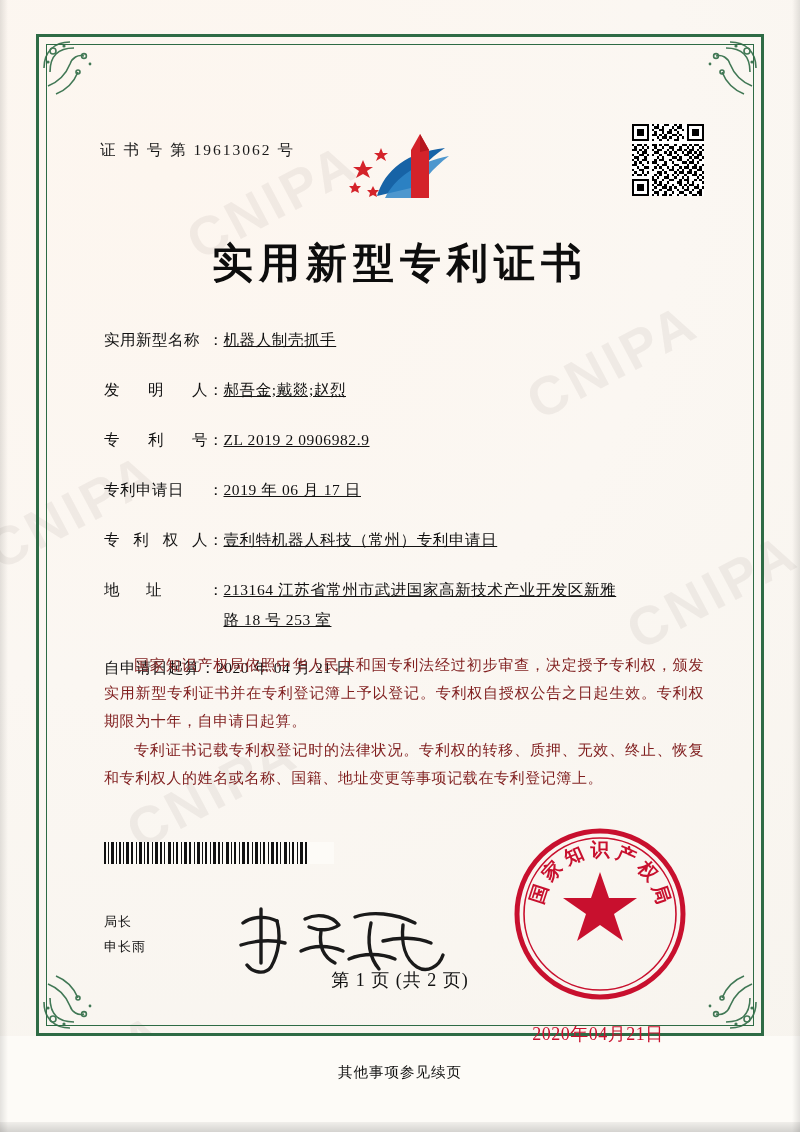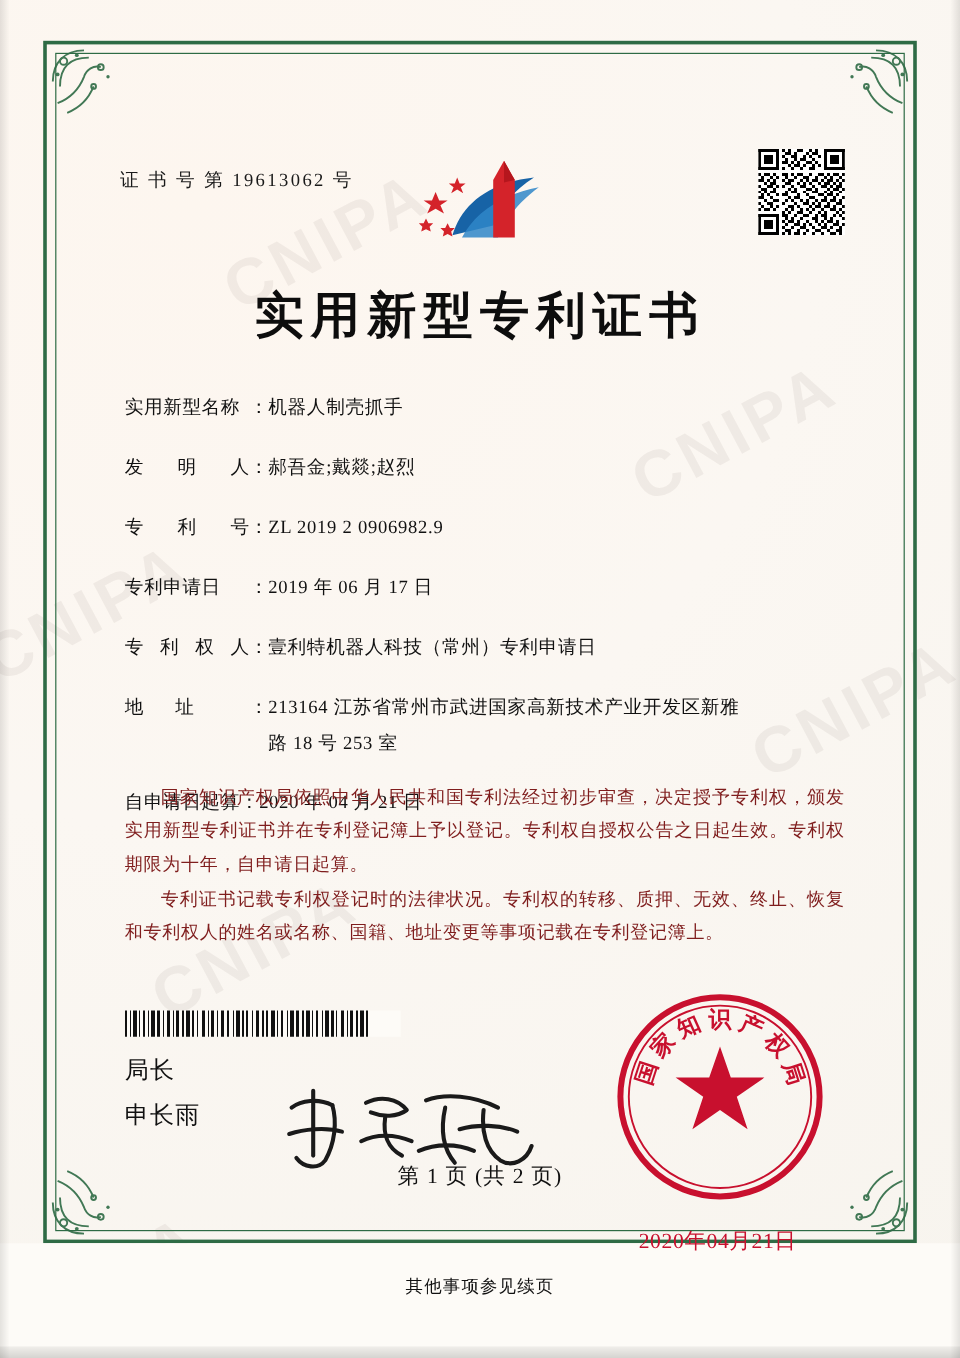--- a/index.html
+++ b/index.html
@@ -147,20 +147,21 @@
     justify-content: space-between;
   }
   .field-label.spread span { display: inline-block; }
   .field-colon {
     flex: 0 0 12px;
     text-align: center;
   }
   .field-value {
     flex: 1;
     letter-spacing: 0.6px;
+    text-decoration: underline;
   }
   .field-value .line2 {
     display: block;
     margin-top: 6px;
   }
 
   .dual-row {
     display: flex;
     align-items: flex-start;
     margin-bottom: 22px;
@@ -189,22 +190,22 @@
     position: absolute;
     left: 48px;
     top: 786px;
     height: 22px;
     width: 230px;
   }
 
   .signer {
     position: absolute;
     left: 48px;
-    top: 817px;
-    font-size: 20px;
+    top: 854px;
+    font-size: 13px;
     line-height: 1.9;
     letter-spacing: 1px;
     color: #111;
   }
   .signature {
     position: absolute;
     left: 175px;
     top: 845px;
     width: 230px;
     height: 80px;

